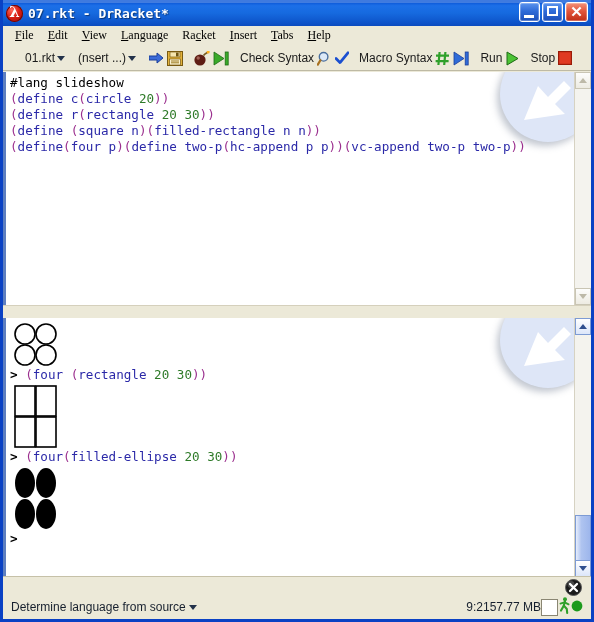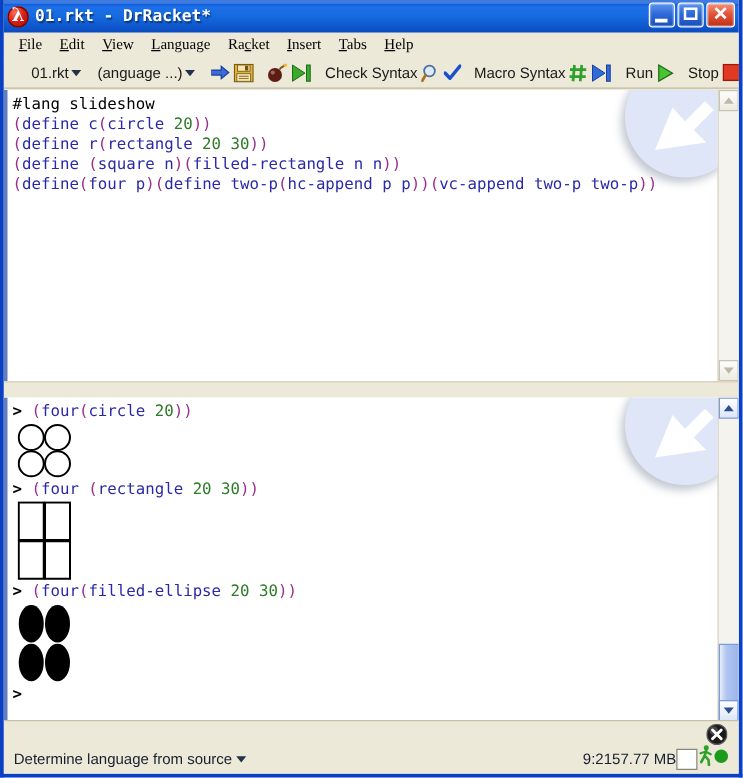--- a/index.html
+++ b/index.html
@@ -340,21 +340,21 @@
 </style>
 </head>
 <body>
 
 <div id="window">
 
   <div id="titlebar">
     <span class="app-icon">
       <span class="lam">λ</span>
     </span>
-    <span id="title-text">01.rkt - DrRacket*</span>
+    <span id="title-text">07.rkt - DrRacket*</span>
 
     <div id="caption-buttons">
       <div class="cap-btn cap-min"></div>
       <div class="cap-btn cap-max"></div>
       <div class="cap-btn close">
         <span class="cap-close-x">✕</span>
       </div>
     </div>
   </div>
 
@@ -370,21 +370,21 @@
   </div>
 
   <div id="toolbar">
 
     <div class="tb-drop">
       <span class="tb-text">01.rkt</span>
       <span class="caret-down"></span>
     </div>
 
     <div class="tb-drop">
-      <span class="tb-text">(anguage ...)</span>
+      <span class="tb-text">(nsert ...)</span>
       <span class="caret-down"></span>
     </div>
 
     <div class="tb-grp">
       <span class="ic ic-arrow-right">
         <svg width="15" height="14" viewBox="0 0 15 14">
           <path d="M0 5 H8 V2 L14 7 L8 12 V9 H0 Z" fill="#3B6BD8" stroke="#1B3F9B" stroke-width="1"></path>
         </svg>
       </span>
       <span class="ic ic-floppy">
@@ -489,21 +489,21 @@
 
     <div id="pane-divider"></div>
 
     <div class="pane" id="repl-pane">
       <div class="text-area">
         <div class="watermark">
           <svg width="58" height="50" viewBox="0 0 58 50">
             <path d="M6 44 L20 10 L30 21 L46 5 L53 12 L37 28 L47 38 Z" fill="#ffffff"></path>
           </svg>
         </div>
-        <div class="code" id="repl-code"><div><span class="prompt">&gt; </span><span class="paren">(</span><span class="kw">four</span><span class="paren">(</span><span class="kw">circle </span><span class="num">20</span><span class="paren">))</span></div><div class="pic pic-circles"><svg width="44" height="44" viewBox="0 0 44 44">
+        <div class="code" id="repl-code"><div class="pic pic-circles"><svg width="44" height="44" viewBox="0 0 44 44">
                 <circle cx="11" cy="11" r="10" fill="none" stroke="#000" stroke-width="1.6"></circle>
                 <circle cx="32" cy="11" r="10" fill="none" stroke="#000" stroke-width="1.6"></circle>
                 <circle cx="11" cy="32" r="10" fill="none" stroke="#000" stroke-width="1.6"></circle>
                 <circle cx="32" cy="32" r="10" fill="none" stroke="#000" stroke-width="1.6"></circle>
               </svg></div><div><span class="prompt">&gt; </span><span class="paren">(</span><span class="kw">four </span><span class="paren">(</span><span class="kw">rectangle </span><span class="num">20 30</span><span class="paren">))</span></div><div class="pic pic-rects"><svg width="44" height="64" viewBox="0 0 44 64">
                 <rect x="1" y="1" width="20" height="30" fill="none" stroke="#000" stroke-width="1.6"></rect>
                 <rect x="22" y="1" width="20" height="30" fill="none" stroke="#000" stroke-width="1.6"></rect>
                 <rect x="1" y="32" width="20" height="30" fill="none" stroke="#000" stroke-width="1.6"></rect>
                 <rect x="22" y="32" width="20" height="30" fill="none" stroke="#000" stroke-width="1.6"></rect>
               </svg></div><div><span class="prompt">&gt; </span><span class="paren">(</span><span class="kw">four</span><span class="paren">(</span><span class="kw">filled-ellipse </span><span class="num">20 30</span><span class="paren">))</span></div><div class="pic pic-ellipses"><svg width="44" height="64" viewBox="0 0 44 64">

